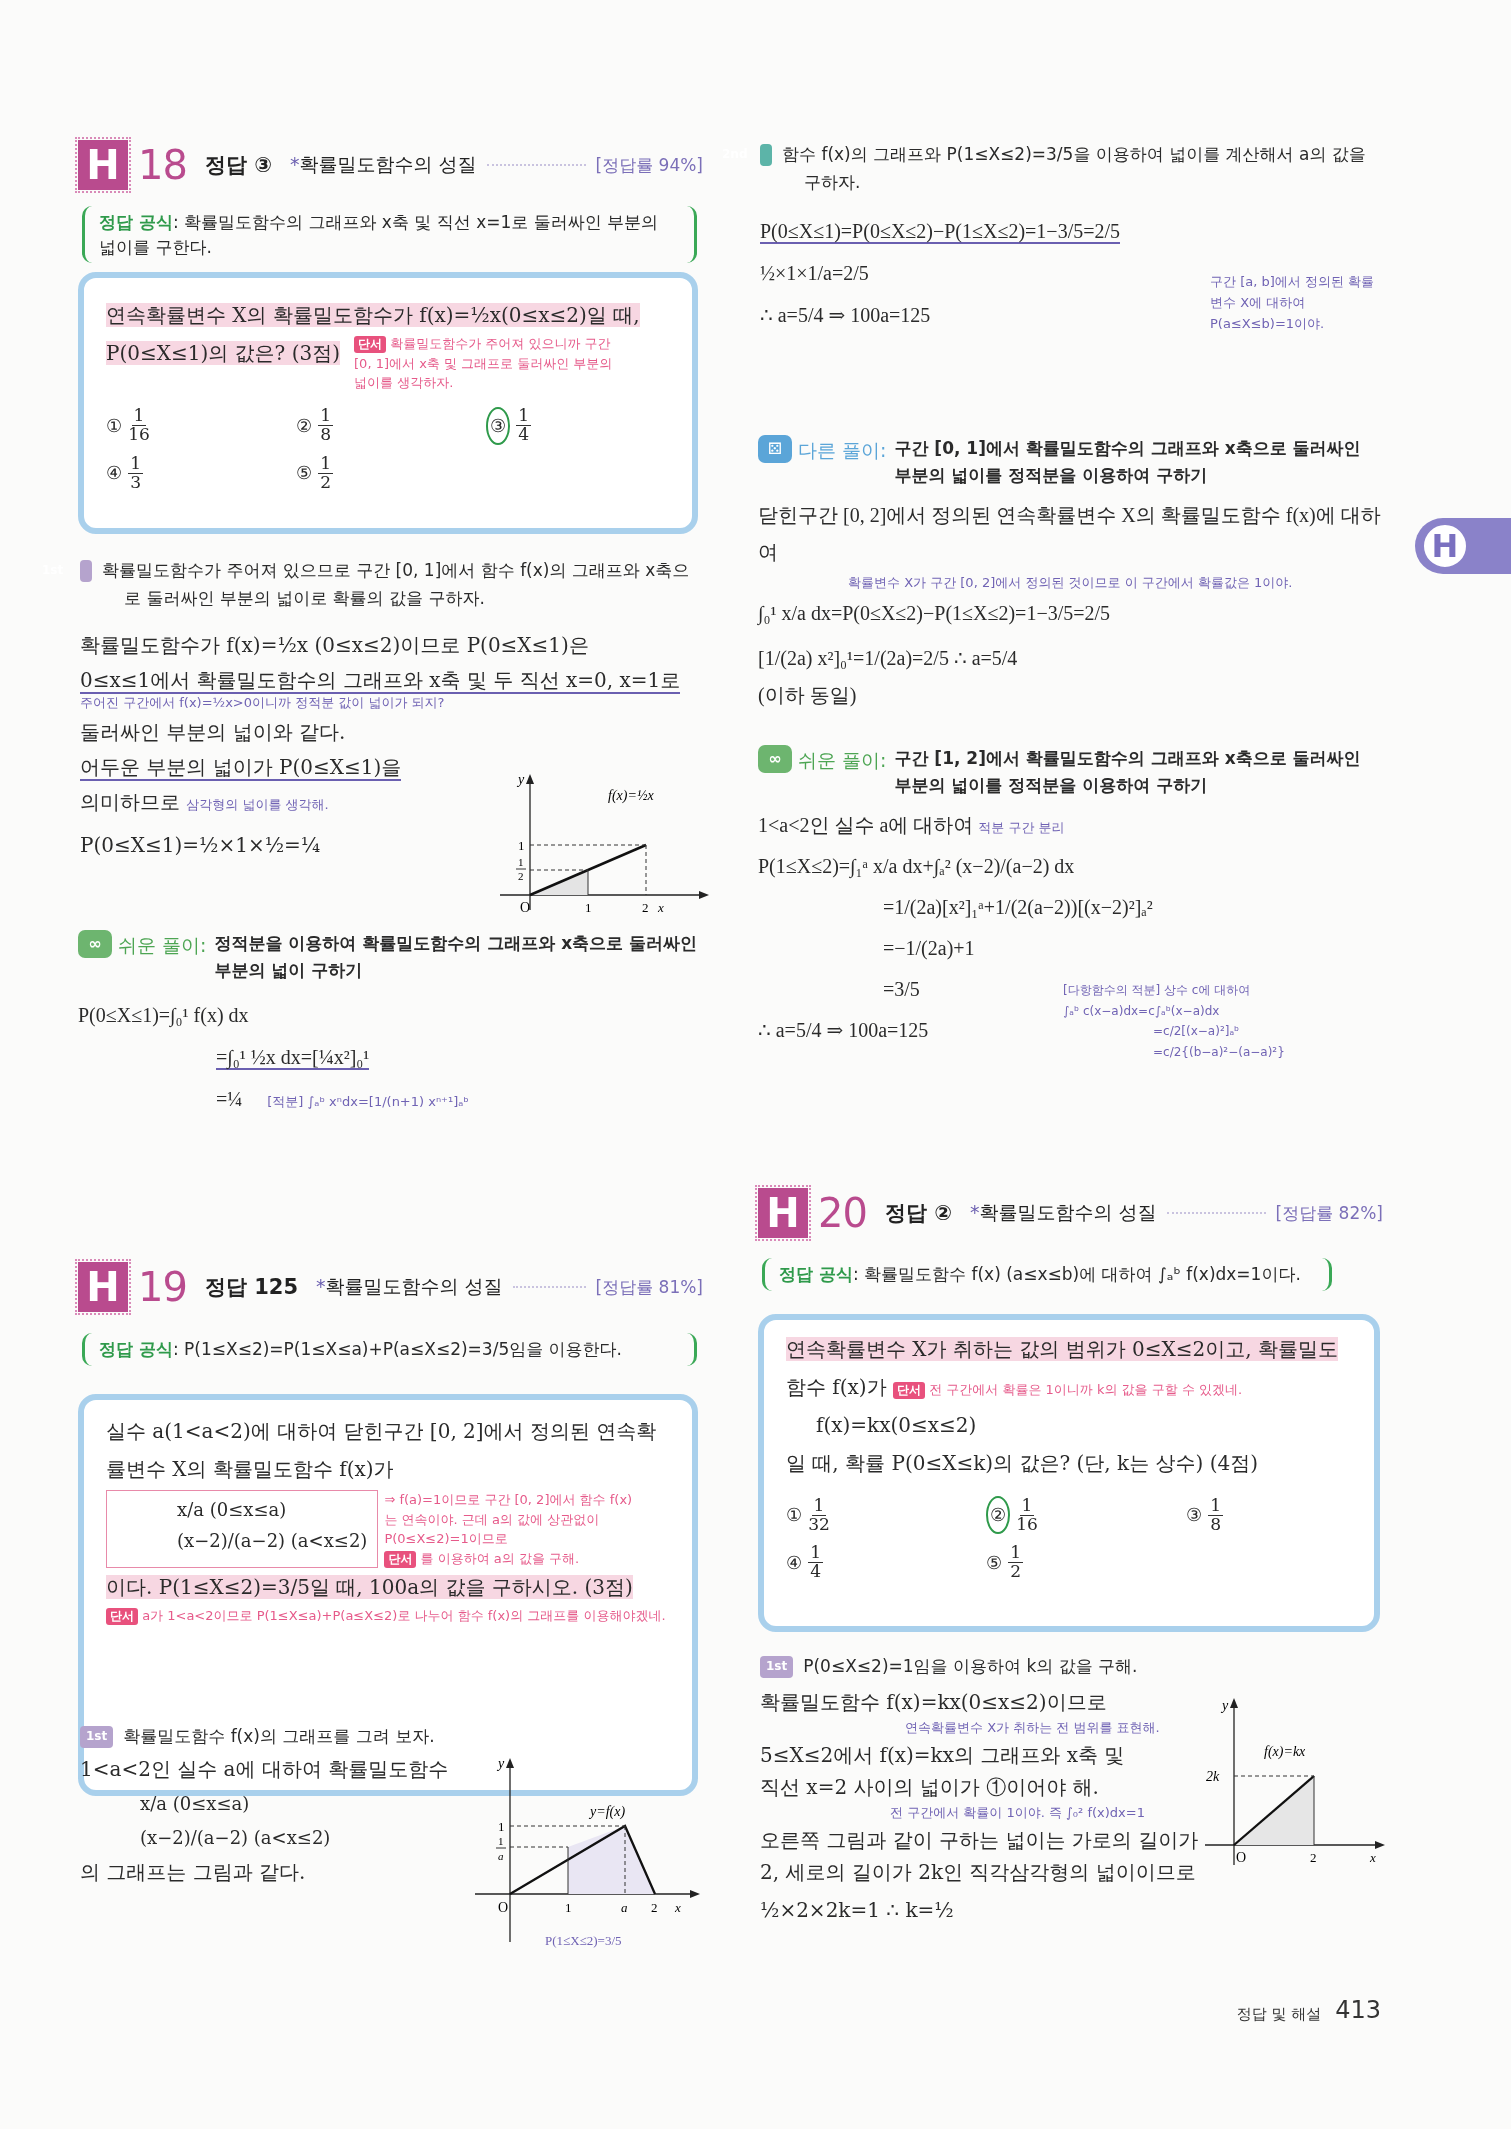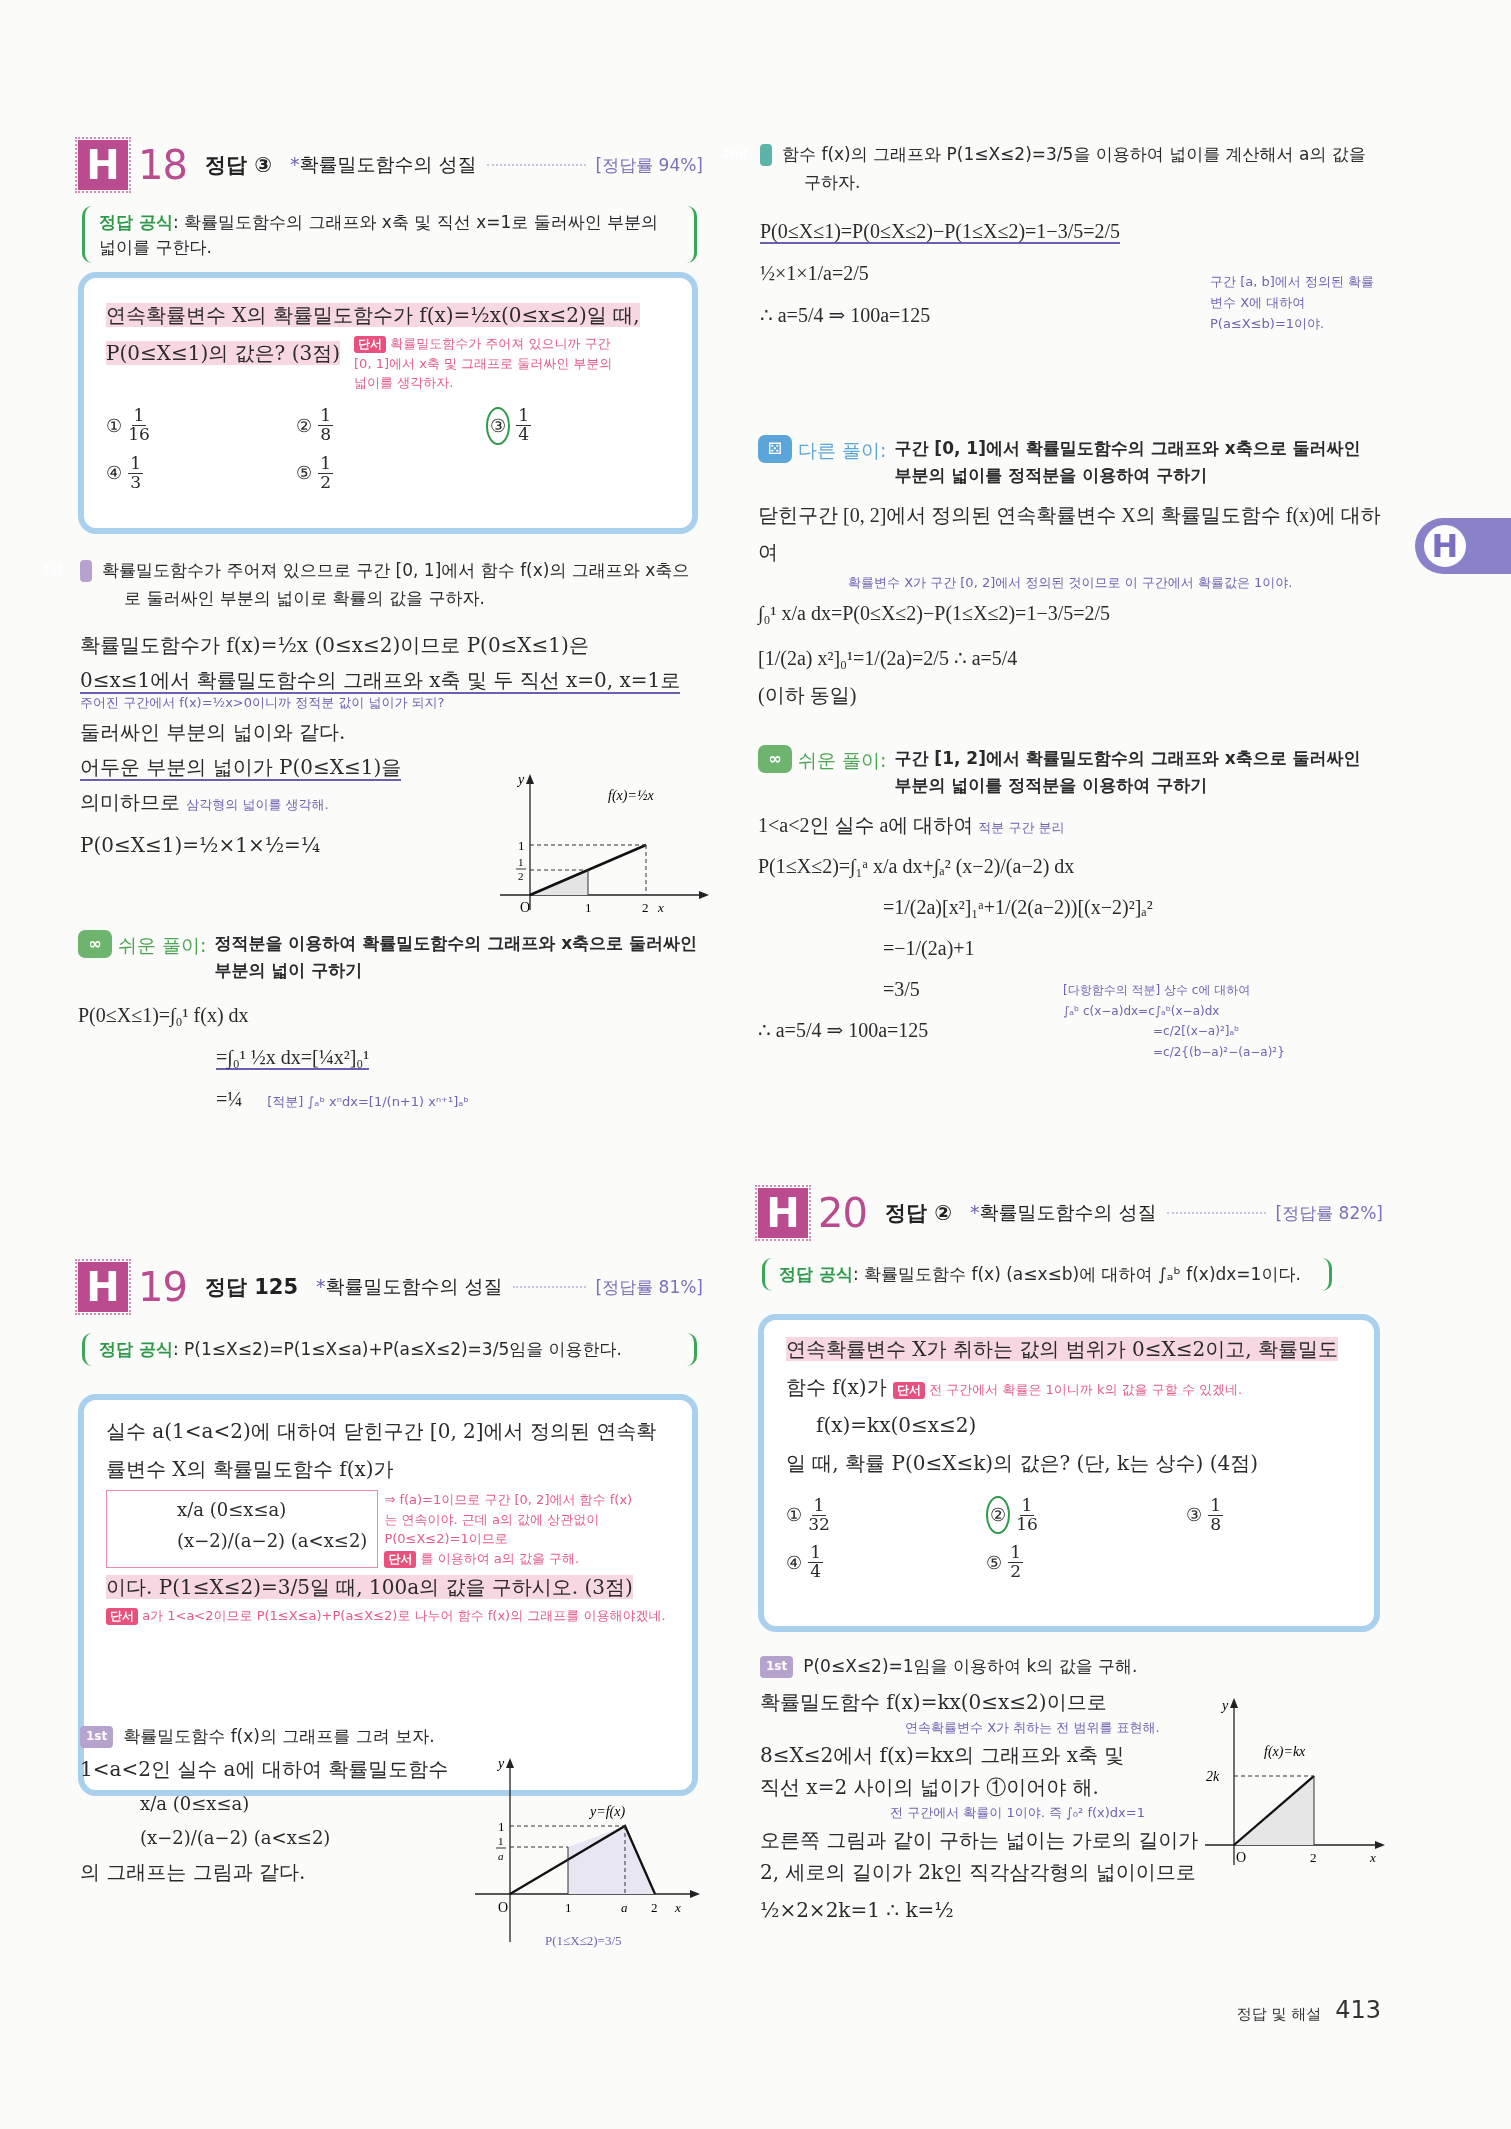--- a/index.html
+++ b/index.html
@@ -369,21 +369,21 @@
       </div>
   </div>
 </div>
 
 <div class="step-text" style="position:absolute; left:760px; top:1652px; width:620px;">
   <span class="step-tag step-1st">1st</span><span>P(0≤X≤2)=1임을 이용하여 k의 값을 구해.</span>
 </div>
 <div class="body-text" style="left:760px; top:1686px; width:430px; line-height:1.6;">
   <div>확률밀도함수 f(x)=kx(0≤x≤2)이므로</div>
   <div class="note" style="padding-left:145px;">연속확률변수 X가 취하는 전 범위를 표현해.</div>
-  <div>8≤X≤2에서 f(x)=kx의 그래프와 x축 및</div>
+  <div>5≤X≤2에서 f(x)=kx의 그래프와 x축 및</div>
   <div>직선 x=2 사이의 넓이가 ①이어야 해.</div>
   <div class="note" style="padding-left:130px;">전 구간에서 확률이 1이야. 즉 ∫₀² f(x)dx=1</div>
   <div style="white-space:nowrap;">오른쪽 그림과 같이 구하는 넓이는 가로의 길이가</div>
   <div style="white-space:nowrap;">2, 세로의 길이가 2k인 직각삼각형의 넓이이므로</div>
   <div style="margin-top:6px;">½×2×2k=1      ∴ k=½</div>
 </div>
 
 <svg style="position:absolute; left:1200px; top:1690px;" width="190" height="180">
   <text x="22" y="20" font-size="14" font-style="italic">y</text>
   <line x1="34" y1="175" x2="34" y2="12" stroke="#222" stroke-width="1.3"></line>

